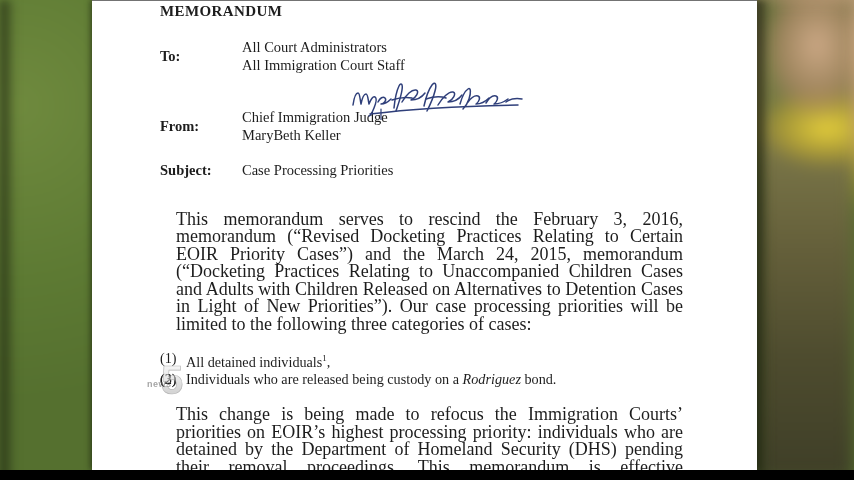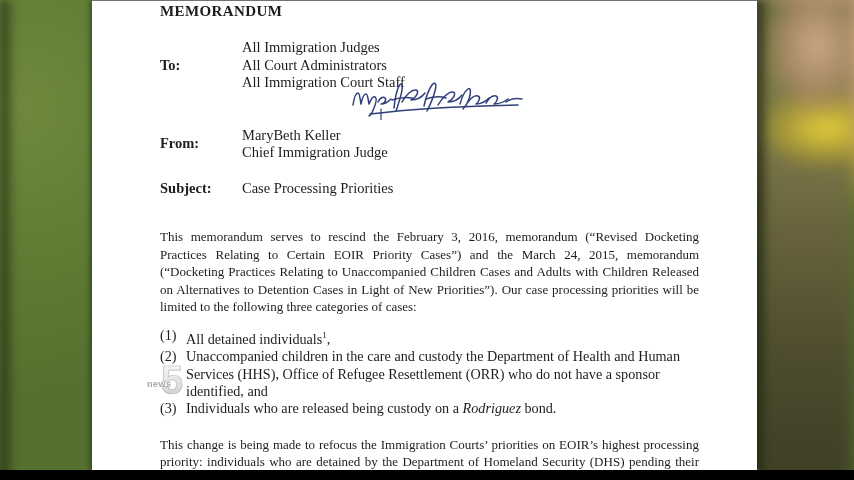--- a/index.html
+++ b/index.html
@@ -102,24 +102,24 @@
   .signature {
     position: absolute;
     left: 258px;
     top: 78px;
     width: 175px;
     height: 42px;
     pointer-events: none;
   }
 
   .body-para {
-    font-size: 13px;
+    font-size: 18px;
     line-height: 17.6px;
     text-align: justify;
-    margin: 0;
+    margin: 16px;
     padding-right: 34px;
   }
   .para-1 { margin-top: 31px; }
 
   .num-list {
     margin: 11px 0 0 0;
     padding: 0;
     list-style: none;
     font-size: 14.2px;
     line-height: 17.4px;
@@ -178,33 +178,32 @@
   <div class="document">
     <div class="top-hairline"></div>
     <div class="doc-inner">
 
       <div class="memo-title">MEMORANDUM</div>
 
       <div class="field-block to-block">
         <div class="field-row">
           <div class="field-label">To:</div>
           <div class="field-values">
-            <div>All Immigration Judges</div>
             <div>All Court Administrators</div>
             <div>All Immigration Court Staff</div>
           </div>
         </div>
       </div>
 
       <div class="field-block from-block">
         <div class="field-row">
           <div class="field-label">From:</div>
           <div class="field-values">
+            <div>Chief Immigration Judge</div>
             <div>MaryBeth Keller</div>
-            <div>Chief Immigration Judge</div>
           </div>
         </div>
       </div>
 
       <div class="field-block subject-block">
         <div class="field-row">
           <div class="field-label">Subject:</div>
           <div class="field-values">
             <div>Case Processing Priorities</div>
           </div>
@@ -230,21 +229,21 @@
         </g>
       </svg>
 
       <p class="body-para para-1">This memorandum serves to rescind the February 3, 2016, memorandum (“Revised Docketing Practices Relating to Certain EOIR Priority Cases”) and the March 24, 2015, memorandum (“Docketing Practices Relating to Unaccompanied Children Cases and Adults with Children Released on Alternatives to Detention Cases in Light of New Priorities”).  Our case processing priorities will be limited to the following three categories of cases:</p>
 
       <ul class="num-list">
         <li>
           <span class="marker">(1)</span><span>All detained individuals</span><sup class="fn">1</sup><span>,</span>
         </li>
         <li>
-          <span class="marker">(2)</span><span>Unaccompanied children in the care and custody the Department of Health and Human Services (HHS), Office of Refugee Resettlement (ORR) who do not have a sponsor identified, and</span>
+          <span class="marker">(2)</span>
         </li>
         <li>
           <span class="marker">(3)</span><span>Individuals who are released being custody on a </span><i class="case-name">Rodriguez</i><span> bond.</span>
         </li>
       </ul>
 
       <p class="body-para para-2">This change is being made to refocus the Immigration Courts’ priorities on EOIR’s highest processing priority:  individuals who are detained by the Department of Homeland Security (DHS) pending their removal proceedings.  This memorandum is effective immediately.</p>
 
       <svg class="station-bug" viewBox="0 0 60 40">
         <defs>

